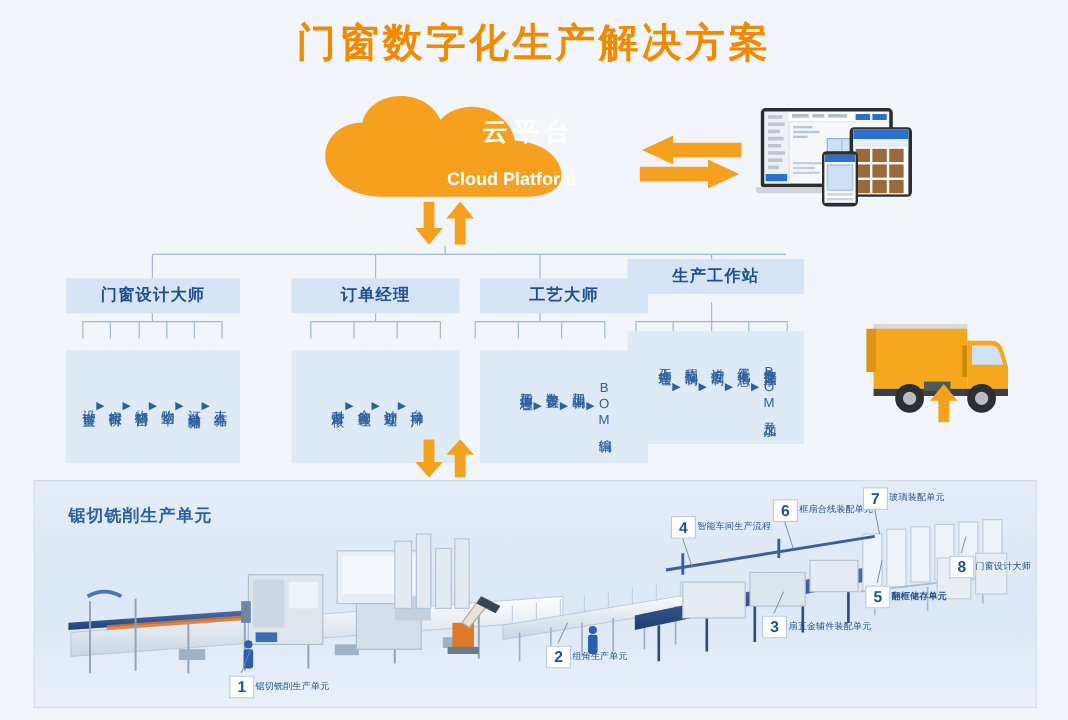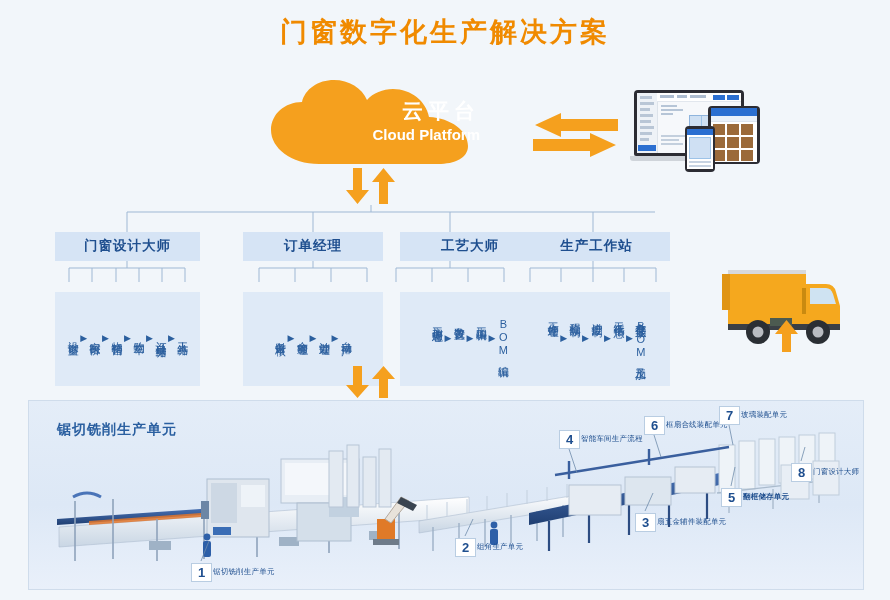--- a/index.html
+++ b/index.html
@@ -10,34 +10,34 @@
     overflow:hidden;
     position:relative;
   }
   #stage{position:absolute;left:0;top:0;width:890px;height:600px;}
 
   
   .page-title{
     position:absolute;left:0;top:14px;width:890px;
     text-align:center;
     color:#f08a00;
-    font-size:27px;
+    font-size:33px;
     font-weight:bold;
     letter-spacing:3px;
   }
 
   
   .cloud-wrap{position:absolute;left:265px;top:78px;width:215px;height:92px;}
   .cloud-svg{position:absolute;left:0;top:0;}
   .cloud-text{
     position:absolute;left:0;top:20px;width:215px;text-align:right;
     color:#fff;z-index:2;pointer-events:none;
   }
   .cloud-cn{font-size:21px;font-weight:bold;letter-spacing:5px;line-height:26px;}
-  .cloud-en{font-size:15px;font-weight:bold;line-height:20px;margin-top:1px;}
+  .cloud-en{font-size:15px;font-weight:bold;line-height:20px;margin-top:16px;}
 
   
   .arrow{position:absolute;}
 
   
   .devices{position:absolute;left:630px;top:90px;width:150px;height:80px;}
   .laptop-body{
     position:absolute;left:4px;top:0;width:110px;height:66px;
     background:#2c2c33;border-radius:4px 4px 2px 2px;padding:3px;
     box-sizing:border-box;
@@ -285,21 +285,21 @@
         <span class="vsep">▶</span>
         <span class="vitem">加工编辑</span>
         <span class="vsep">▶</span>
         <span class="vitem">参数设置</span>
         <span class="vsep">▶</span>
         <span class="vitem">加工信息管理</span>
       </div>
     </div>
   </div>
 
-  <div class="module" style="left:523px;top:232px;width:147px;height:125px;">
+  <div class="module" style="left:523px;top:216px;width:147px;height:125px;">
     <div class="mod-head">生产工作站</div>
     <div class="mod-body" style="height:94px;">
       <div class="vcol">
         <span class="vitem" style="max-height:86px;white-space:normal;">文件存储显示BOM及加工</span>
         <span class="vsep">▶</span>
         <span class="vitem">无纸化信息</span>
         <span class="vsep">▶</span>
         <span class="vitem">进度控制</span>
         <span class="vsep">▶</span>
         <span class="vitem">流程编制</span>

